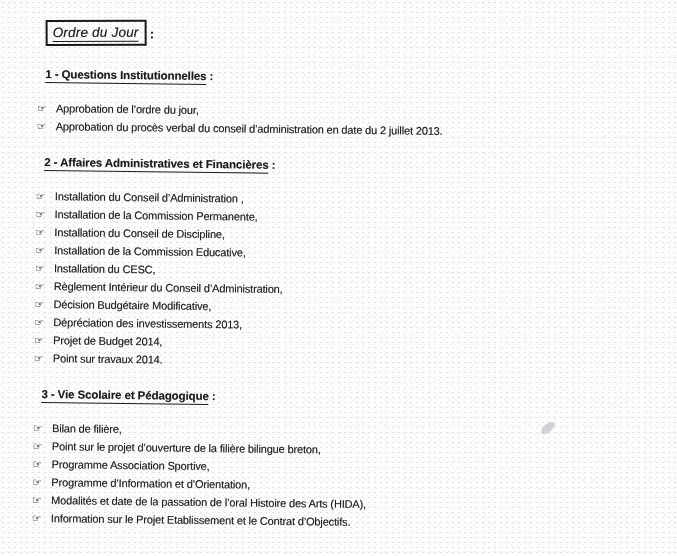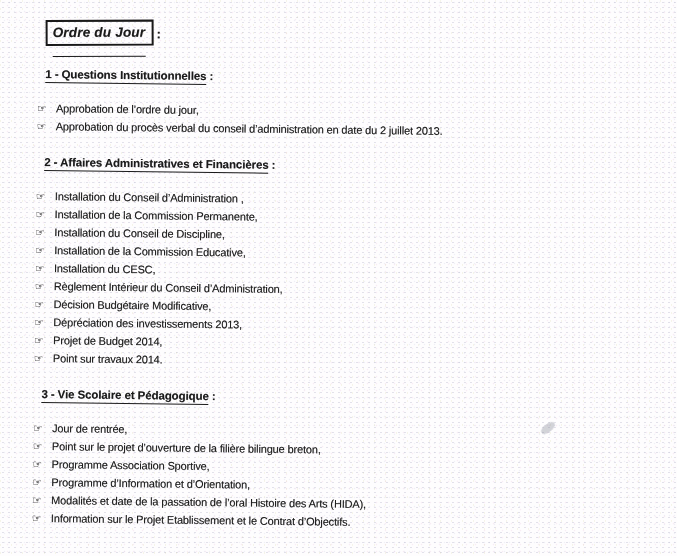--- a/index.html
+++ b/index.html
@@ -34,26 +34,26 @@
   }
   .title-row { height: 27px; }
   .title-box {
     display: inline-block;
     border: 2px solid #191919;
     padding: 1px 6px 3px 5px;
     transform: rotate(-0.9deg);
     transform-origin: 0 100%;
   }
   .title-text {
-    font-weight: bold;
+    font-weight: normal;
     font-style: italic;
     font-size: 13.5px;
     letter-spacing: 0.2px;
     border-bottom: 1.6px solid #191919;
-    padding-bottom: 16px;
+    padding-bottom: 1px;
   }
   .title-colon {
     font-weight: bold;
     font-size: 13px;
     margin-left: 3px;
   }
   .heading {
     margin: 19px 0 17px 0;
     font-weight: bold;
     font-size: 11.5px;
@@ -157,21 +157,21 @@
               <span class="bullet">☞</span>
               <span class="item-text">Point sur travaux 2014.</span>
             </div>
           </div>
         </div>
         <div class="section">
           <div class="heading"><span class="heading-text">3 - Vie Scolaire et Pédagogique</span><span class="heading-suffix">:</span></div>
           <div class="items">
             <div class="item">
               <span class="bullet">☞</span>
-              <span class="item-text">Jour de rentrée,</span>
+              <span class="item-text">Bilan de filière,</span>
             </div>
             <div class="item">
               <span class="bullet">☞</span>
               <span class="item-text">Point sur le projet d’ouverture de la filière bilingue breton,</span>
             </div>
             <div class="item">
               <span class="bullet">☞</span>
               <span class="item-text">Programme Association Sportive,</span>
             </div>
             <div class="item">

